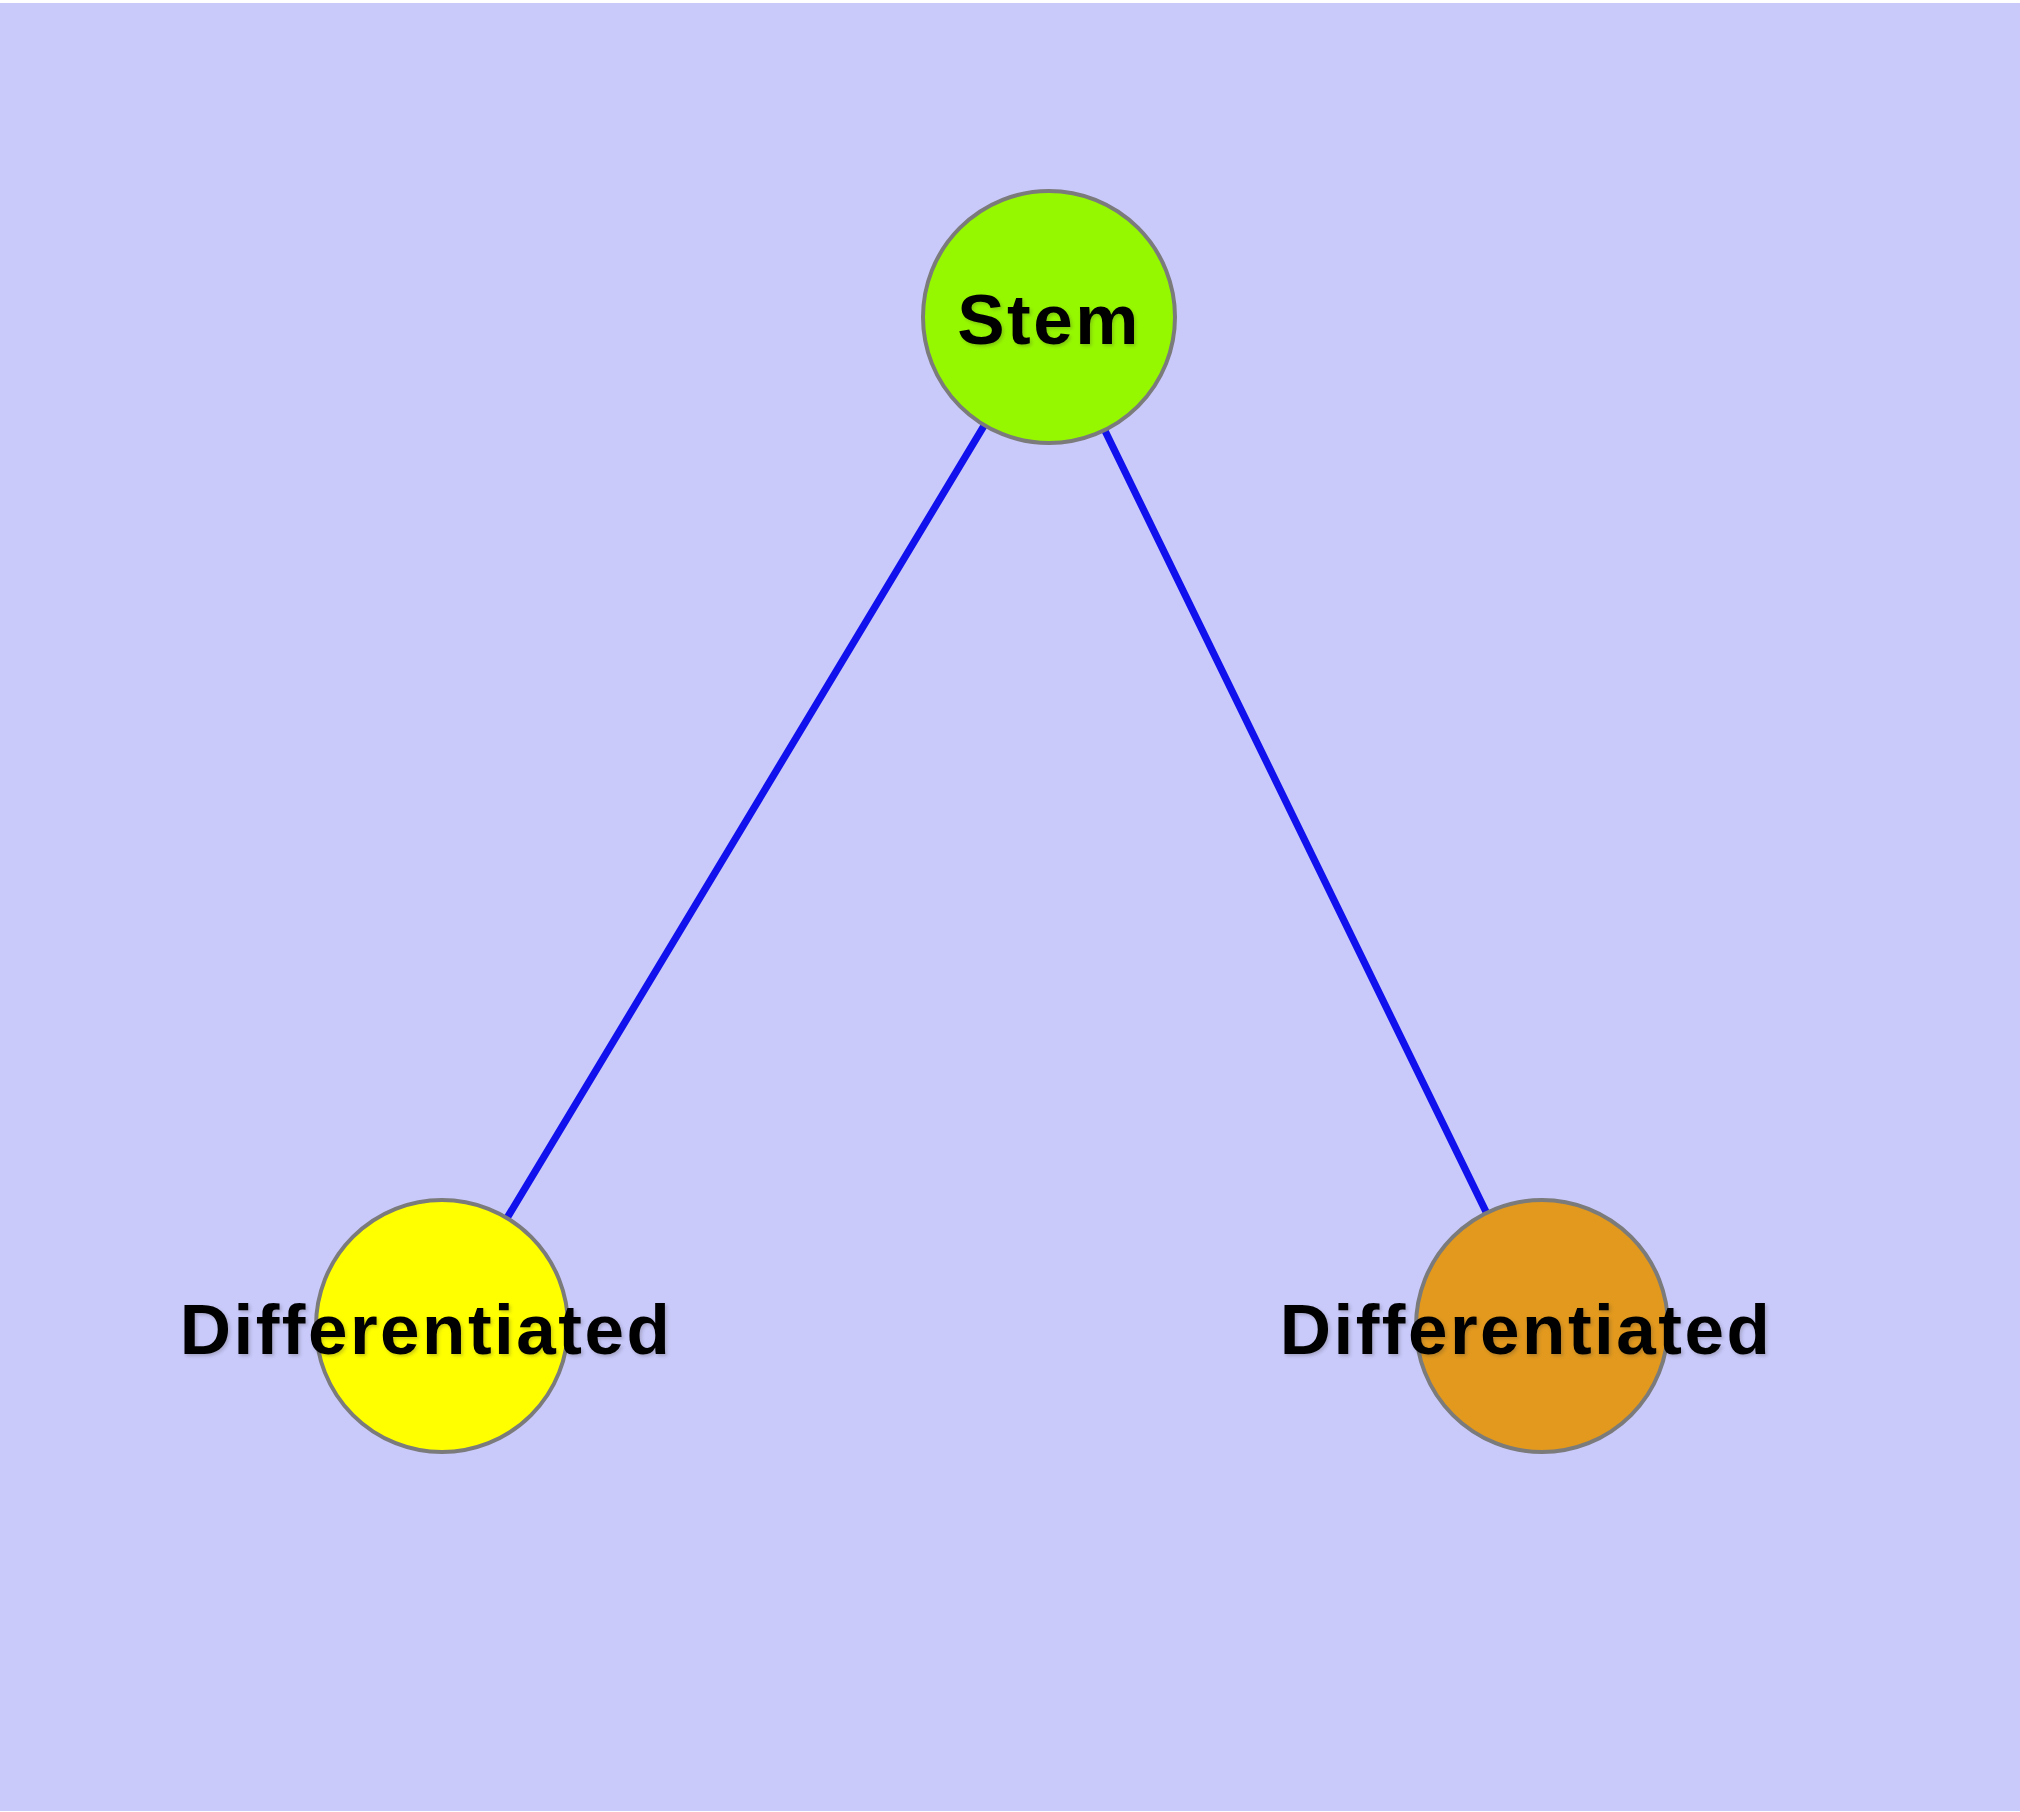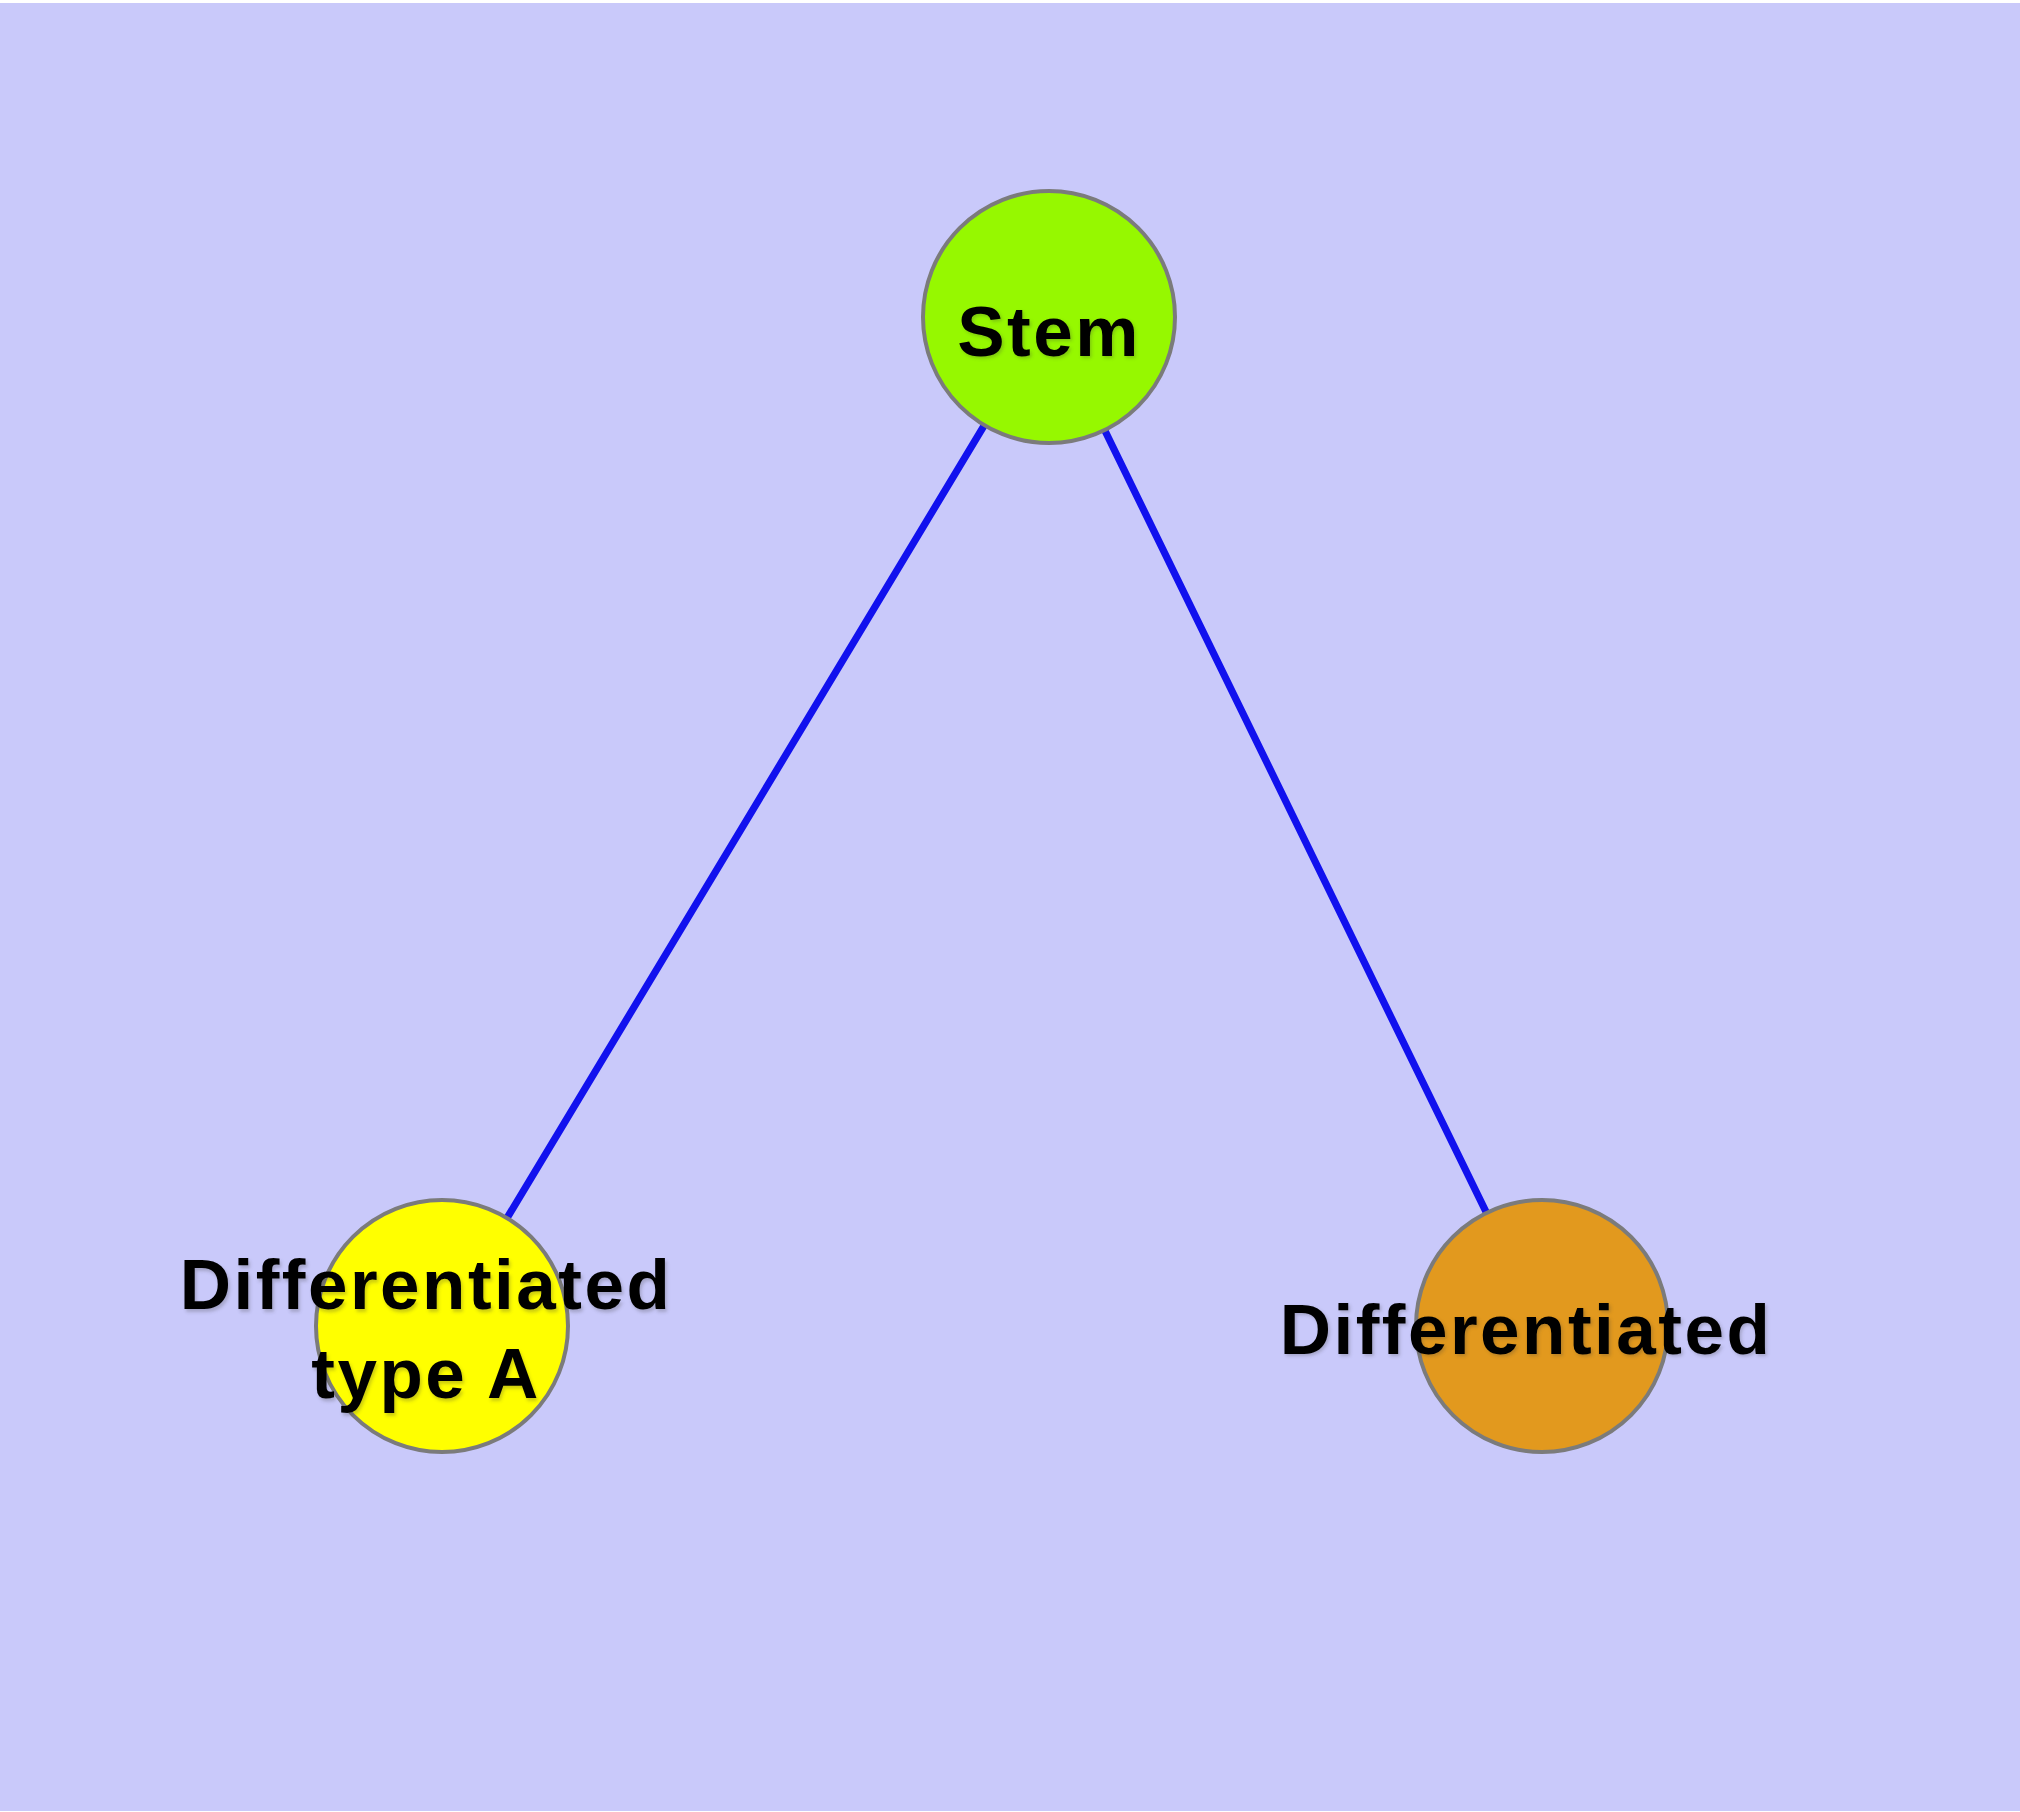--- a/index.html
+++ b/index.html
@@ -50,21 +50,21 @@
     z-index: 3;
     color: #000000;
     font-size: 71px;
     line-height: 89px;
     font-weight: bold;
     letter-spacing: 2.5px;
     text-align: center;
     white-space: nowrap;
     text-shadow: 1.7px 2.5px 3.4px rgba(60,60,60,0.25);
   }
-  .label-stem   { left: 1049px; top: 331px;  }
+  .label-stem   { left: 1049px; top: 319px;  }
   .label-diff-a { left: 426px;  top: 1329px; }
   .label-diff-b { left: 1526px; top: 1329px; }
   .label-line { display: block; }
 </style>
 </head>
 <body>
 
 <div class="canvas"></div>
 
 <svg class="edges-svg" viewBox="0 0 2384 2138">
@@ -75,19 +75,18 @@
 <div class="node node-stem" style="background: rgb(150, 248, 0);"></div>
 <div class="node node-diff-a" style="background: rgb(255, 255, 0);"></div>
 <div class="node node-diff-b" style="background: rgb(226, 153, 30);"></div>
 
 <div class="node-label label-stem">
   <span class="label-line">Stem</span>
 </div>
 
 <div class="node-label label-diff-a">
   <span class="label-line">Differentiated</span>
-  <span class="label-line">type A</span>
 </div>
 
 <div class="node-label label-diff-b">
   <span class="label-line">Differentiated</span>
 </div>
 
 
 </body></html>

